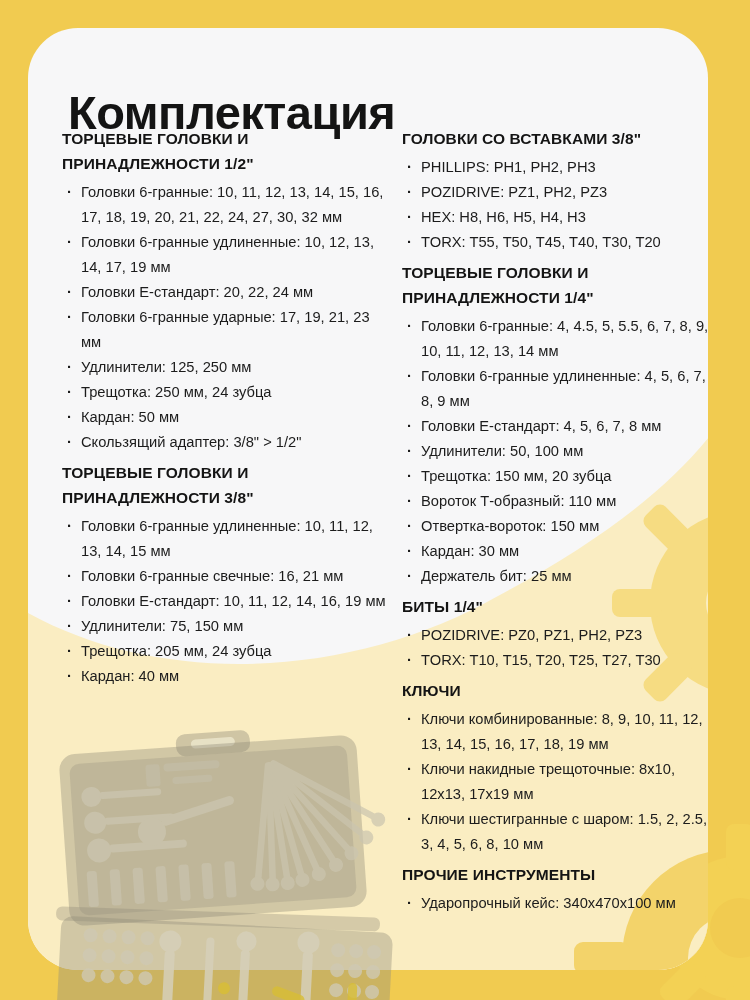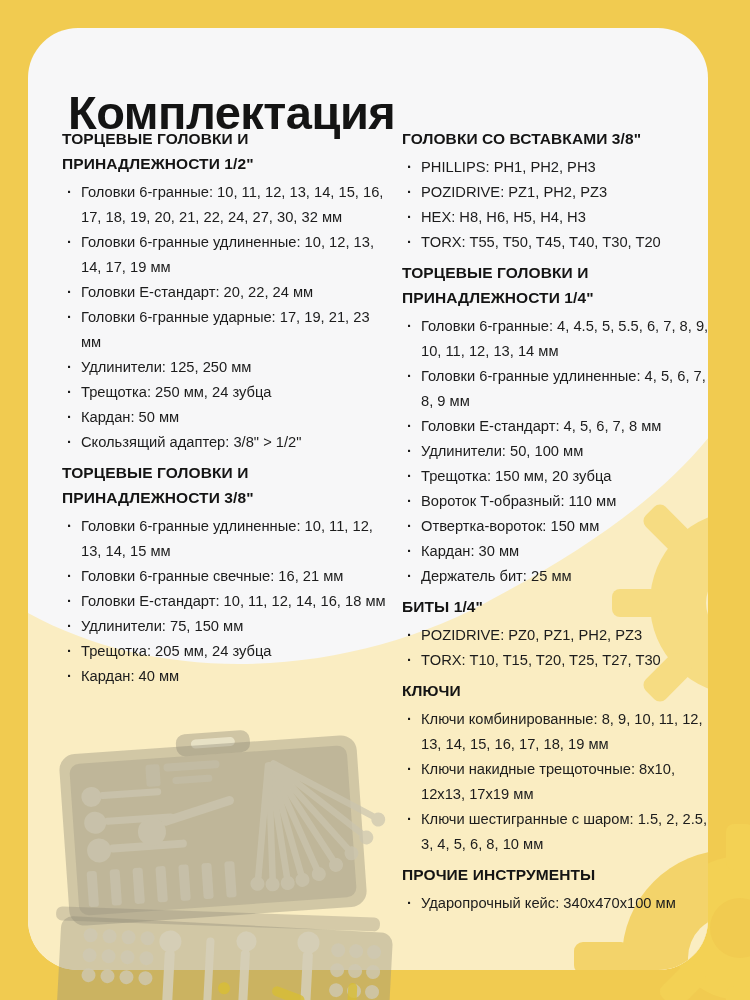--- a/index.html
+++ b/index.html
@@ -96,21 +96,21 @@
         <div class="list-item"><span class="bullet">·</span><span>Головки Е-стандарт: 20, 22, 24 мм</span></div>
         <div class="list-item"><span class="bullet">·</span><span>Головки 6-гранные ударные: 17, 19, 21, 23 мм</span></div>
         <div class="list-item"><span class="bullet">·</span><span>Удлинители: 125, 250 мм</span></div>
         <div class="list-item"><span class="bullet">·</span><span>Трещотка: 250 мм, 24 зубца</span></div>
         <div class="list-item"><span class="bullet">·</span><span>Кардан: 50 мм</span></div>
         <div class="list-item"><span class="bullet">·</span><span>Скользящий адаптер: 3/8" &gt; 1/2"</span></div>
         <div class="section-heading">ТОРЦЕВЫЕ ГОЛОВКИ И ПРИНАДЛЕЖНОСТИ 3/8"</div>
         <div class="list-item"><span class="bullet">·</span></div>
         <div class="list-item"><span class="bullet">·</span><span>Головки 6-гранные удлиненные: 10, 11, 12, 13, 14, 15 мм</span></div>
         <div class="list-item"><span class="bullet">·</span><span>Головки 6-гранные свечные: 16, 21 мм</span></div>
-        <div class="list-item"><span class="bullet">·</span><span>Головки Е-стандарт: 10, 11, 12, 14, 16, 18 мм</span></div>
+        <div class="list-item"><span class="bullet">·</span><span>Головки Е-стандарт: 10, 11, 12, 14, 16, 19 мм</span></div>
         <div class="list-item"><span class="bullet">·</span><span>Удлинители: 75, 150 мм</span></div>
         <div class="list-item"><span class="bullet">·</span><span>Трещотка: 205 мм, 24 зубца</span></div>
         <div class="list-item"><span class="bullet">·</span><span>Кардан: 40 мм</span></div>
       </div>
     <div class="col right">
         <div class="section-heading">ГОЛОВКИ СО ВСТАВКАМИ 3/8"</div>
         <div class="list-item"><span class="bullet">·</span></div>
         <div class="list-item"><span class="bullet">·</span><span>PHILLIPS: PH1, PH2, PH3</span></div>
         <div class="list-item"><span class="bullet">·</span><span>POZIDRIVE: PZ1, PH2, PZ3</span></div>
         <div class="list-item"><span class="bullet">·</span><span>HEX: H8, H6, H5, H4, H3</span></div>

